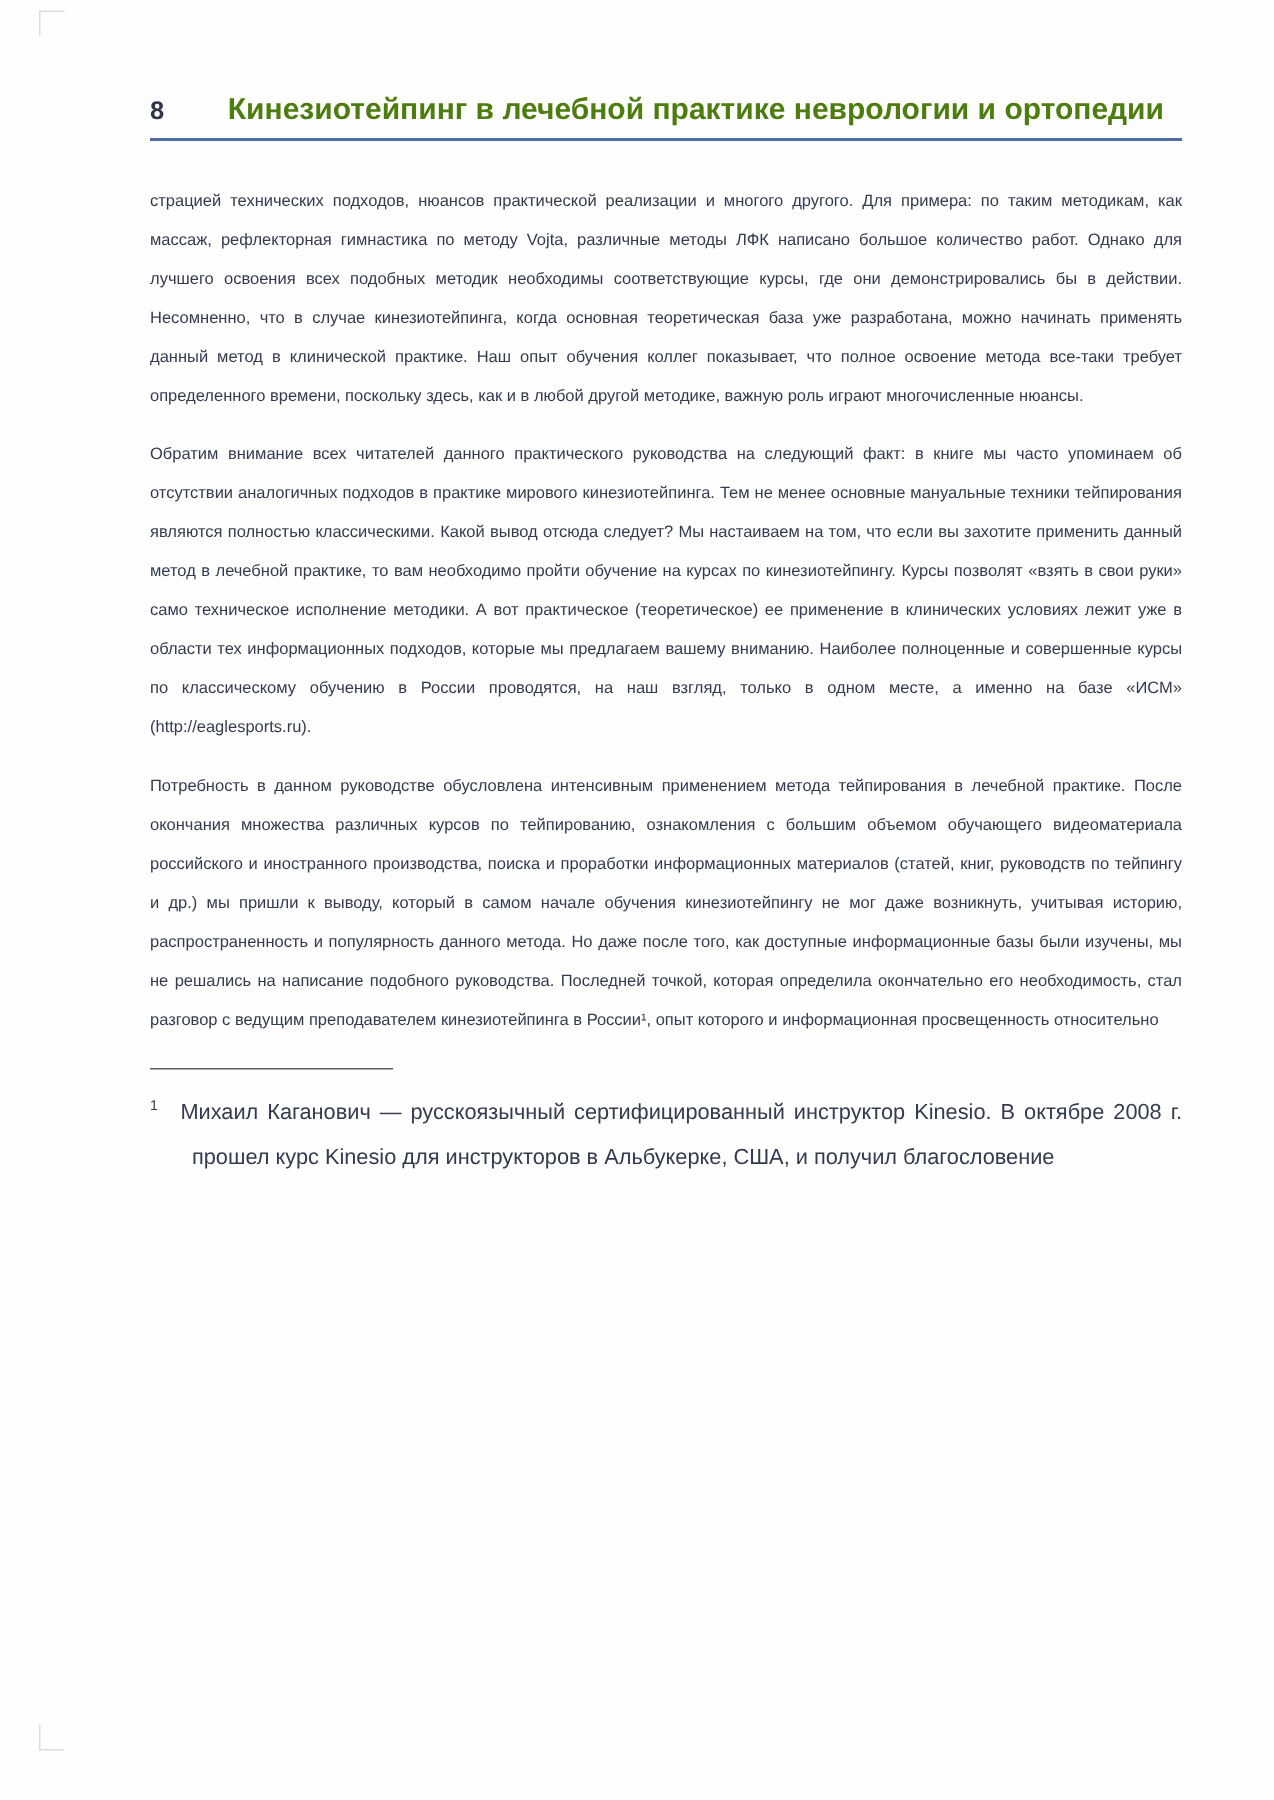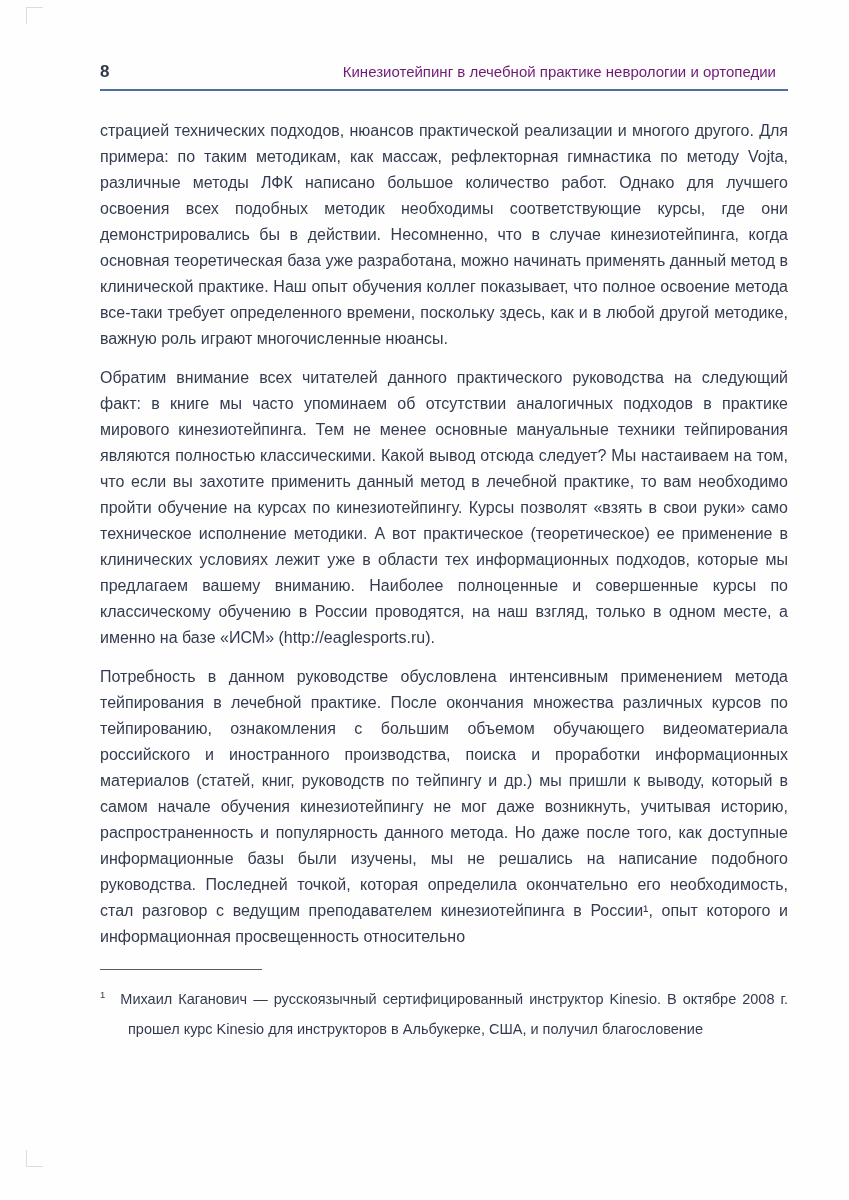--- a/index.html
+++ b/index.html
@@ -36,38 +36,38 @@
     display: flex;
     justify-content: space-between;
     align-items: baseline;
   }
   .page-number {
     font-size: 17px;
     font-weight: bold;
     color: #2f3748;
   }
   .running-title {
-    font-size: 15px;
-    font-weight: 400;
-    color: #701a75;
+    font-size: 20px;
+    font-weight: 700;
+    color: #4d7c0f;
     padding-right: 12px;
   }
   .header-rule {
     margin-top: 7px;
     border: none;
     border-top: 2px solid #4e6fa3;
     height: 0;
   }
 
   main.body-text {
     margin-top: 27px;
   }
   main.body-text p {
     margin: 0 0 13px 0;
-    font-size: 16px;
+    font-size: 11px;
     line-height: 26px;
     text-align: justify;
     color: #333b4f;
   }
 
   footer.footnote-section {
     margin-top: 19px;
   }
   .footnote-rule {
     width: 162px;

